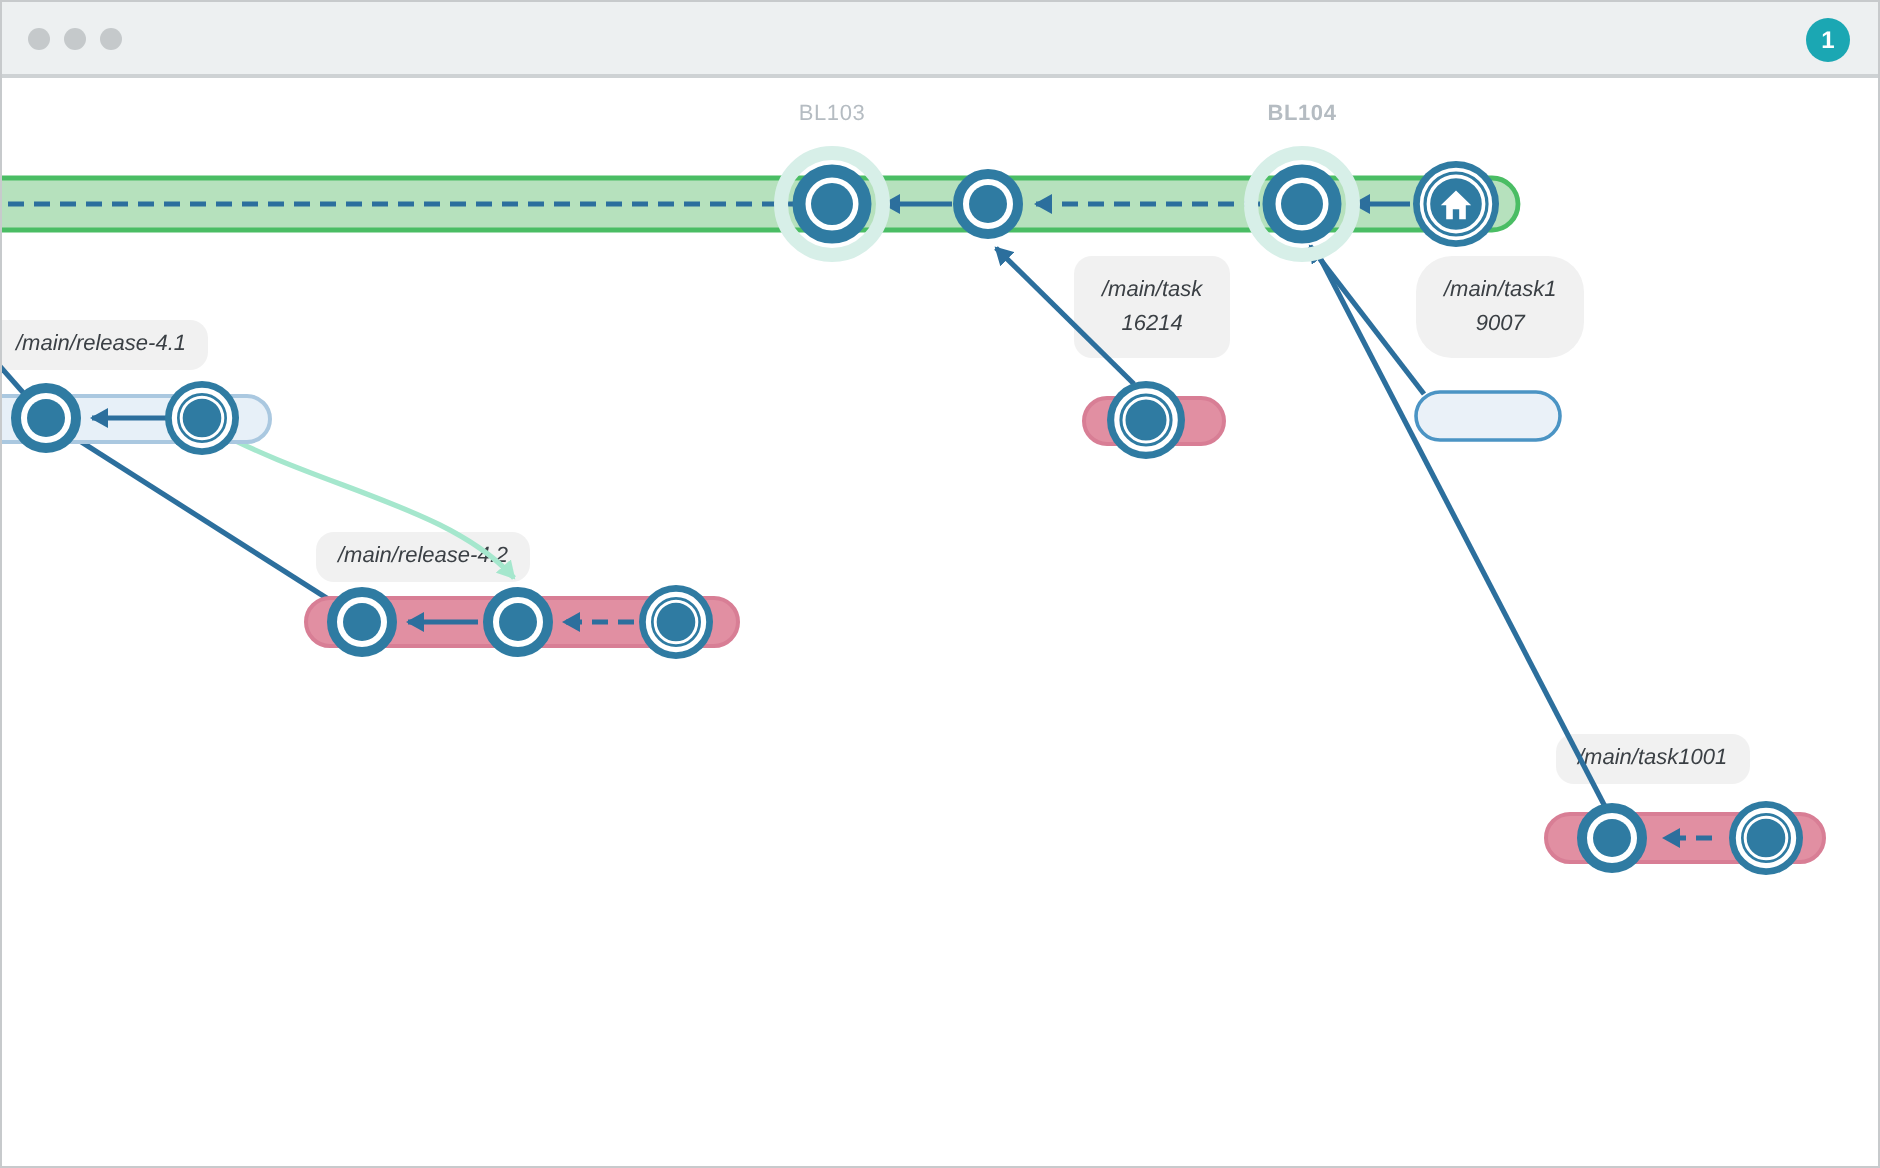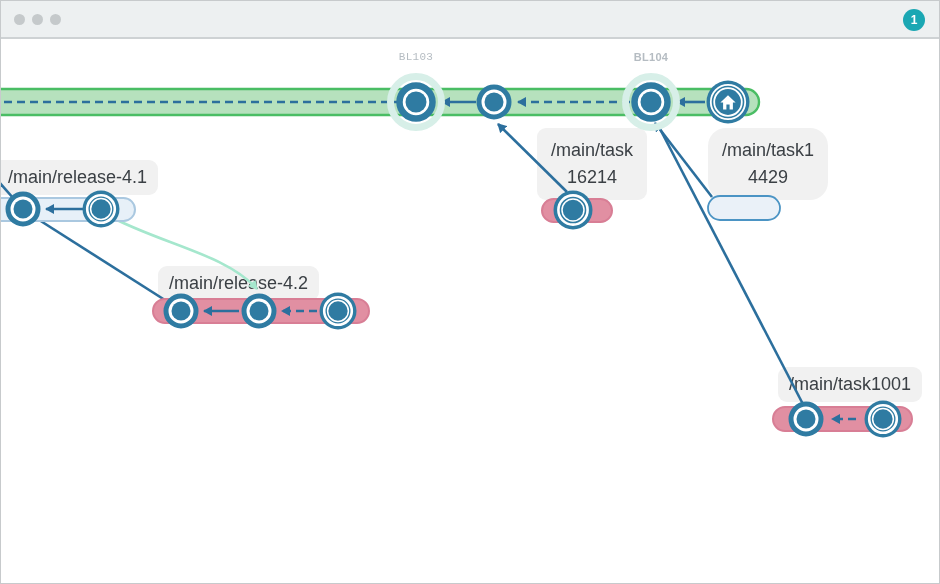--- a/index.html
+++ b/index.html
@@ -20,22 +20,23 @@
     background:var(--badge_teal,#1ba7b3);color:#fff;font-size:12px;font-weight:bold;
     display:flex;align-items:center;justify-content:center;
   }
   .canvas{position:relative;width:938px;height:542px;background:#fff;}
   .bl-caption{
     position:absolute;width:80px;text-align:center;font-size:11px;
     color:var(--baseline_text,#b5bcc2);z-index:1;letter-spacing:.3px;
   }
   .pill{
     position:absolute;background:var(--pill_bg,#f1f1f1);color:var(--pill_text,#3b4045);
-    font-size:18px;border-radius:9px;padding:4px 11px;line-height:1.5;z-index:1;
+    font-size:11px;border-radius:9px;padding:4px 11px;line-height:1.5;z-index:1;
     white-space:nowrap;
+    font-style:italic;
   }
   .pill.two-line{text-align:center;padding:9px 14px;}
   .graph-svg{position:absolute;left:0;top:0;z-index:2;}
   
   .band-green{fill:var(--green_fill,#b6e1bd);stroke:var(--green_stroke,#4abd64);stroke-width:2.4;}
   .band-pink{fill:var(--pink_fill,#e18fa2);stroke:var(--pink_stroke,#d87e95);stroke-width:2;}
   .band-blue{fill:var(--lightblue_fill,#e7f0f8);stroke:var(--lightblue_stroke,#aac8e0);stroke-width:2;}
   .band-empty{fill:var(--capsule_fill,#eaf1f8);stroke:var(--capsule_stroke,#4b94c4);stroke-width:1.8;}
   .edge{stroke:var(--edge_blue,#2c6f9d);stroke-width:2.6;fill:none;}
   .edge.dashed{stroke-dasharray:8 5;}
@@ -55,32 +56,32 @@
     <div class="dots">
       <span class="dot"></span>
       <span class="dot"></span>
       <span class="dot"></span>
     </div>
     <div class="badge">1</div>
   </div>
 
   <div class="canvas">
 
-    <div class="bl-caption" style="left:375px;top:12px;font-family:Liberation Mono, monospace;">BL103</div>
+    <div class="bl-caption" style="left:375px;top:12px;">BL103</div>
     <div class="bl-caption" style="left:610px;top:12px;font-weight:bold;">BL104</div>
 
     <div class="pill" style="left:-4px;top:121px;border-top-left-radius:0;border-bottom-left-radius:0;">/main/release-4.1</div>
     <div class="pill" style="left:157px;top:227px;">/main/release-4.2</div>
     <div class="pill two-line" style="left:536px;top:89px;">
       <div>/main/task</div>
       <div>16214</div>
     </div>
     <div class="pill two-line" style="left:707px;top:89px;border-radius:18px;">
       <div>/main/task1</div>
-      <div>4429</div>
+      <div>9007</div>
     </div>
     <div class="pill" style="left:777px;top:328px;">/main/task1001</div>
 
     <svg class="graph-svg" width="938" height="542" viewBox="0 0 938 542">
       <defs>
         <marker id="mArr" markerWidth="10" markerHeight="10" refX="8" refY="5" orient="auto" markerUnits="userSpaceOnUse">
           <path d="M0,0 L9,5 L0,10 Z" fill="var(--edge_blue,#2c6f9d)"></path>
         </marker>
         <marker id="mMint" markerWidth="10" markerHeight="10" refX="8" refY="5" orient="auto" markerUnits="userSpaceOnUse">
           <path d="M0,0 L9,5 L0,10 Z" fill="var(--mint,#a5e7cd)"></path>

